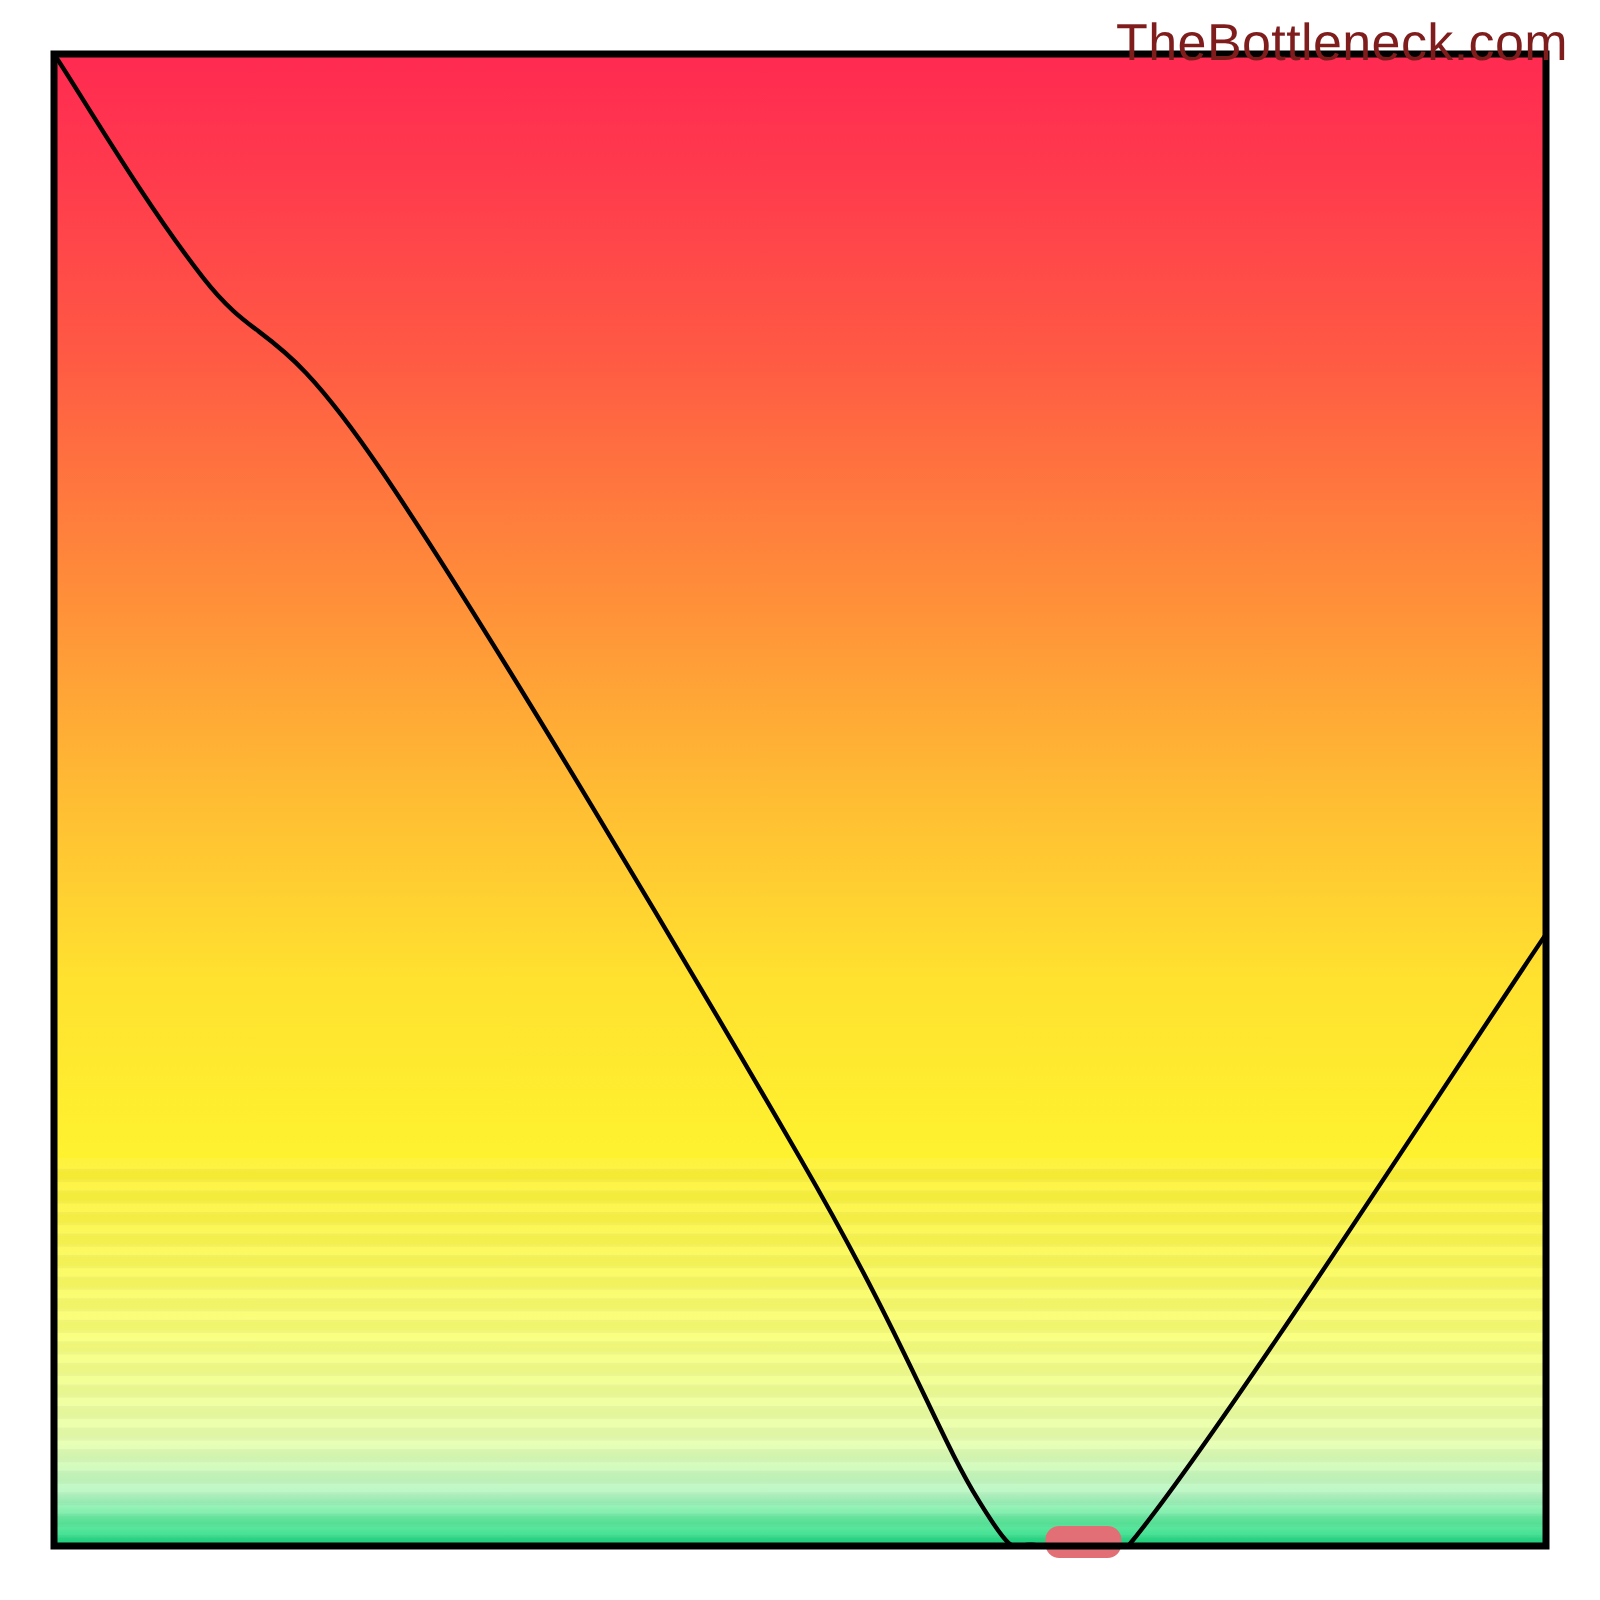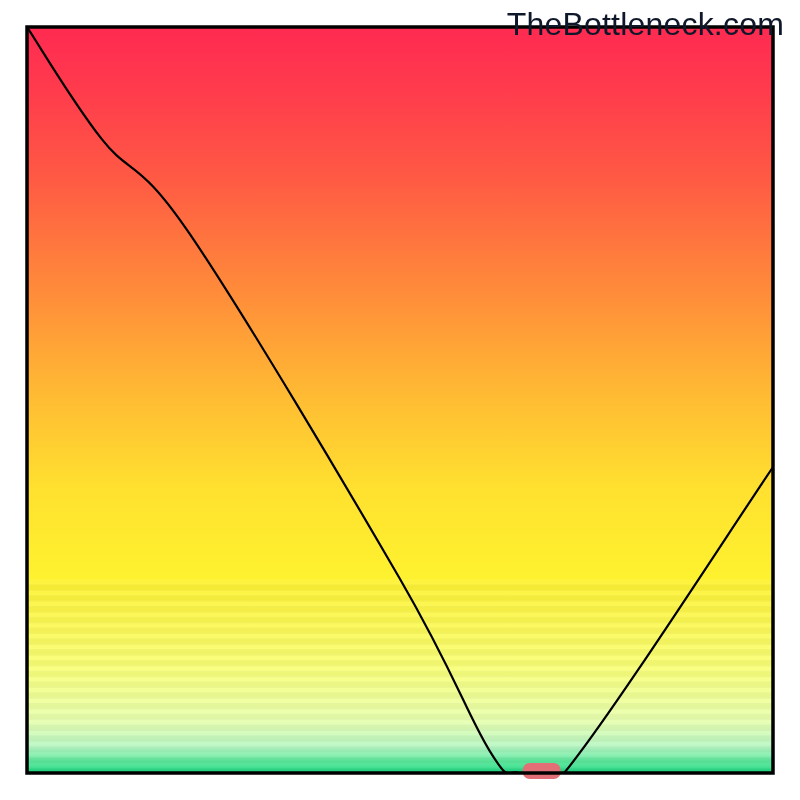--- a/index.html
+++ b/index.html
@@ -13,23 +13,23 @@
   .chart-container {
     position: relative;
     width: 800px;
     height: 800px;
   }
   .watermark {
     position: absolute;
     top: 6px;
     right: 16px;
     font-family: Arial, Helvetica, sans-serif;
-    font-size: 32px;
+    font-size: 26px;
     font-weight: 500;
-    color: #0f172a;
+    color: #7f1d1d;
     letter-spacing: 0.2px;
     z-index: 10;
   }
   svg.plot {
     position: absolute;
     top: 0;
     left: 0;
     width: 800px;
     height: 800px;
   }

